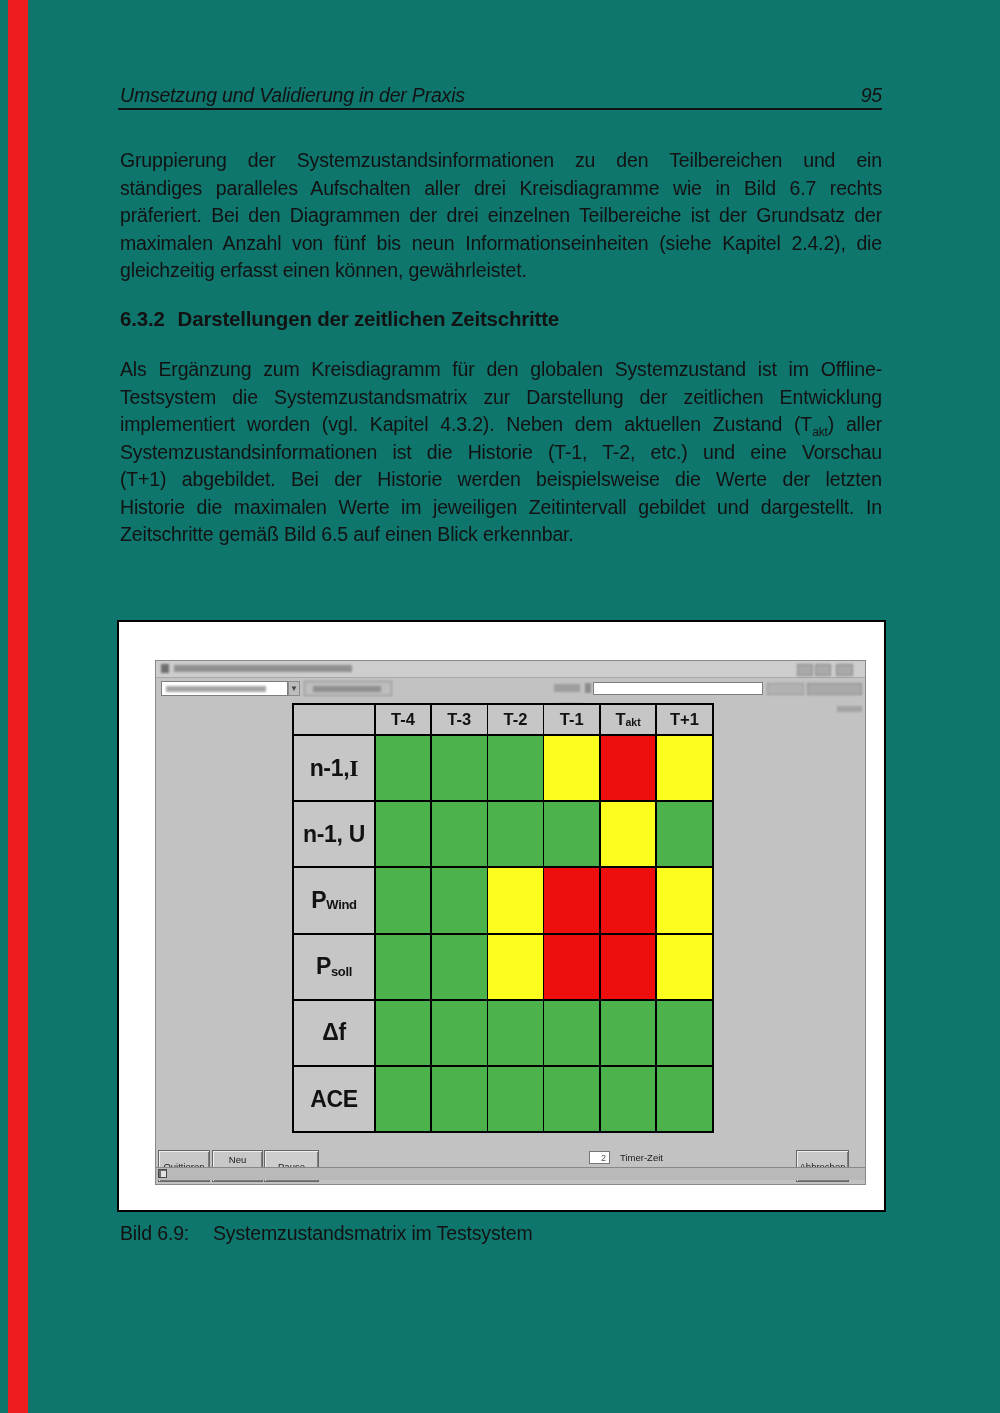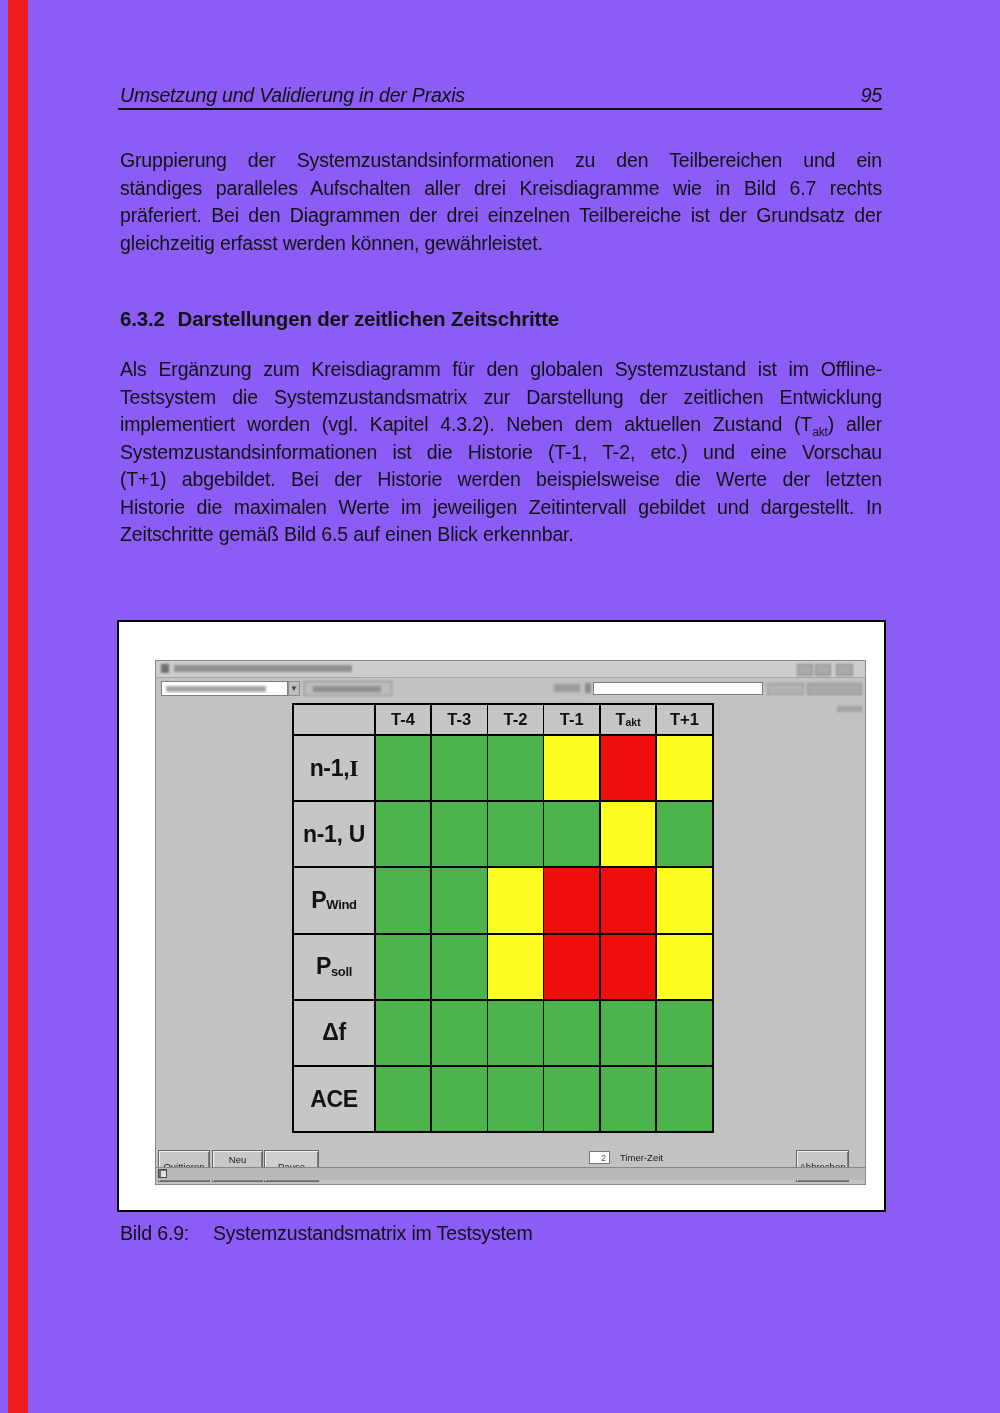--- a/index.html
+++ b/index.html
@@ -1,17 +1,17 @@
 <!DOCTYPE html>
 <html><head>
 <meta charset="utf-8">
 <style>
   html,body{margin:0;padding:0;background:#ffffff;}
   .page{
-    position:relative;width:1000px;height:1413px;background:#8b5cf6;
+    position:relative;width:1000px;height:1413px;background:#0f766e;
     font-family:"Liberation Sans",sans-serif;color:#121212;overflow:hidden;
   }
   .red-bar{position:absolute;left:8px;top:0;width:20px;height:1413px;background:#ee1c1c;}
 
   
   .running-head{position:absolute;left:120px;top:84px;width:762px;height:24px;
     font-style:italic;font-size:19.5px;letter-spacing:-0.2px;}
   .rh-page{position:absolute;right:0;top:0;}
   .head-rule{position:absolute;left:118px;top:108px;width:764px;height:2px;background:#111;}
 
@@ -96,21 +96,22 @@
   <div class="running-head">
     <span class="rh-title">Umsetzung und Validierung in der Praxis</span>
     <span class="rh-page">95</span>
   </div>
   <div class="head-rule"></div>
 
   <div class="para p1">
       <div class="jline">Gruppierung der Systemzustandsinformationen zu den Teilbereichen und ein</div>
       <div class="jline">ständiges paralleles Aufschalten aller drei Kreisdiagramme wie in Bild 6.7 rechts</div>
       <div class="jline">präferiert. Bei den Diagrammen der drei einzelnen Teilbereiche ist der Grundsatz der</div>
-      <div class="jline last">gleichzeitig erfasst werden können, gewährleistet.</div>
+      <div class="jline">maximalen Anzahl von fünf bis neun Informationseinheiten (siehe Kapitel 2.4.2), die</div>
+      <div class="jline last">gleichzeitig erfasst einen können, gewährleistet.</div>
     </div>
 
   <div class="section-heading">
     <span>6.3.2</span><span class="sh-text">Darstellungen der zeitlichen Zeitschritte</span>
   </div>
 
   <div class="para p2">
       <div class="jline">Als Ergänzung zum Kreisdiagramm für den globalen Systemzustand ist im Offline-</div>
       <div class="jline">Testsystem die Systemzustandsmatrix zur Darstellung der zeitlichen Entwicklung</div>
       <div class="jline">implementiert worden (vgl. Kapitel 4.3.2). Neben dem aktuellen Zustand (T<sub>akt</sub>) aller</div>

